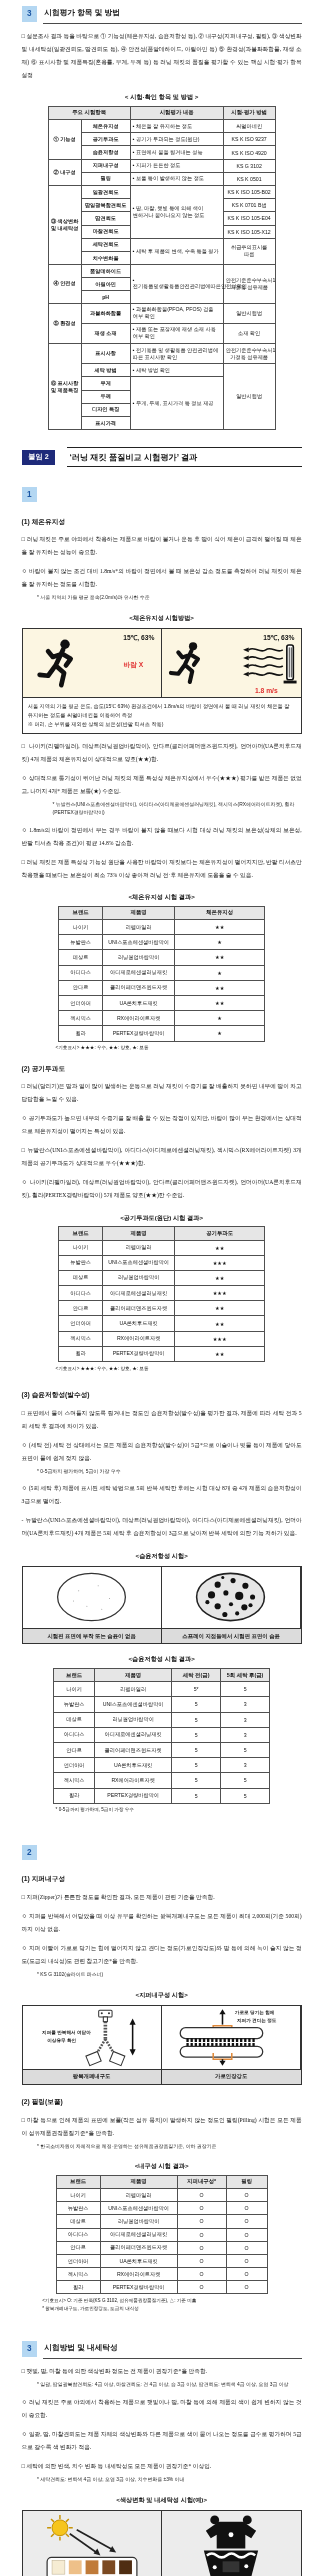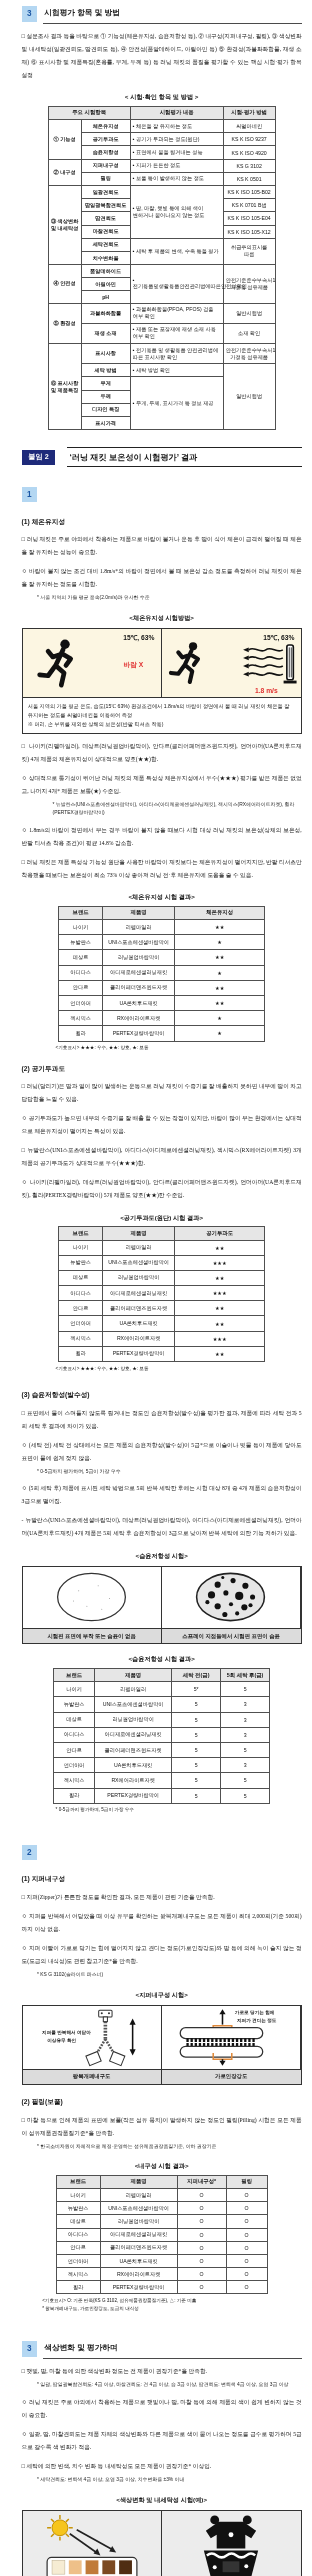--- a/index.html
+++ b/index.html
@@ -187,21 +187,21 @@
           <td class="itm">디자인 특징</td>
         </tr>
         <tr>
           <td class="itm">표시가격</td>
         </tr>
       </tbody>
   </table>
 
   <div class="attach">
     <div class="attach-box">붙임 2</div>
-    <div class="attach-title">‘러닝 재킷 보온성이 시험평가’  결과</div>
+    <div class="attach-title">‘러닝 재킷 품질비교 시험평가’  결과</div>
   </div>
 
   <div class="sechead">
     <div class="secnum">1</div>
   </div>
 
   <div class="sub">(1) 체온유지성</div>
   <p class="p">□  러닝 재킷은 주로 야외에서 착용하는 제품으로 바람이 불거나 운동 후 땀이 식어 체온이 급격히 떨어질 때 체온을 잘 유지하는 성능이 중요함.</p>
   <p class="p">ㅇ  바람이 불지 않는 조건 대비 1.8m/s*의 바람이 정면에서 불 때 보온성 감소 정도를 측정하여 러닝 재킷이 체온을 잘 유지하는 정도를 시험함.</p>
   <div class="note">* 서울 지역의 가을 평균 풍속(2.0m/s)과 유사한 수준</div>
@@ -608,21 +608,21 @@
           <td>O</td>
           <td>O</td>
         </tr>
       </tbody>
   </table>
   <div class="tnote" style="margin-left:20.6px">&lt;기호표시&gt; O: 기준 만족(KS G 3102, 섬유제품권장품질기준), △: 기준 미흡</div>
   <div class="tnote" style="margin-left:20.6px;margin-top:1px">* 왕복개폐내구도, 가로인장강도, 도금의 내식성</div>
 
   <div class="sechead" style="margin-top:29px">
     <div class="secnum">3</div>
-    <div class="sectitle">색상변화 및 평가하며</div>
+    <div class="sectitle">시험방법 및 내세탁성</div>
   </div>
 
   <p class="p">□ 햇빛, 땀, 마찰 등에 의한 색상변화 정도는 전 제품이 권장기준*을 만족함.</p>
   <div class="note">* 일광, 땀일광복합견뢰도: 4급 이상, 마찰견뢰도: 건 4급 이상, 습 3급 이상, 땀견뢰도: 변퇴색 4급 이상, 오염 3급 이상</div>
   <p class="p">ㅇ  러닝 재킷은 주로 야외에서 착용하는 제품으로 햇빛이나 땀, 마찰 등에 의해 제품의 색이 쉽게 변하지 않는 것이 중요함.</p>
   <p class="p">ㅇ  일광, 땀, 마찰견뢰도는 제품 자체의 색상변화와 다른 제품으로 색이 묻어 나오는 정도를 급수로 평가하며 5급으로 갈수록 색 변화가 적음.</p>
   <p class="p">□ 세탁에 의한 변색, 치수 변화 등 내세탁성도 모든 제품이 권장기준* 이상임.</p>
   <div class="note">* 세탁견뢰도: 변퇴색 4급 이상, 오염 3급 이상, 치수변화율 ±3% 이내</div>
 
   <div class="ttitle">&lt;색상변화 및 내세탁성 시험(예)&gt;</div>

